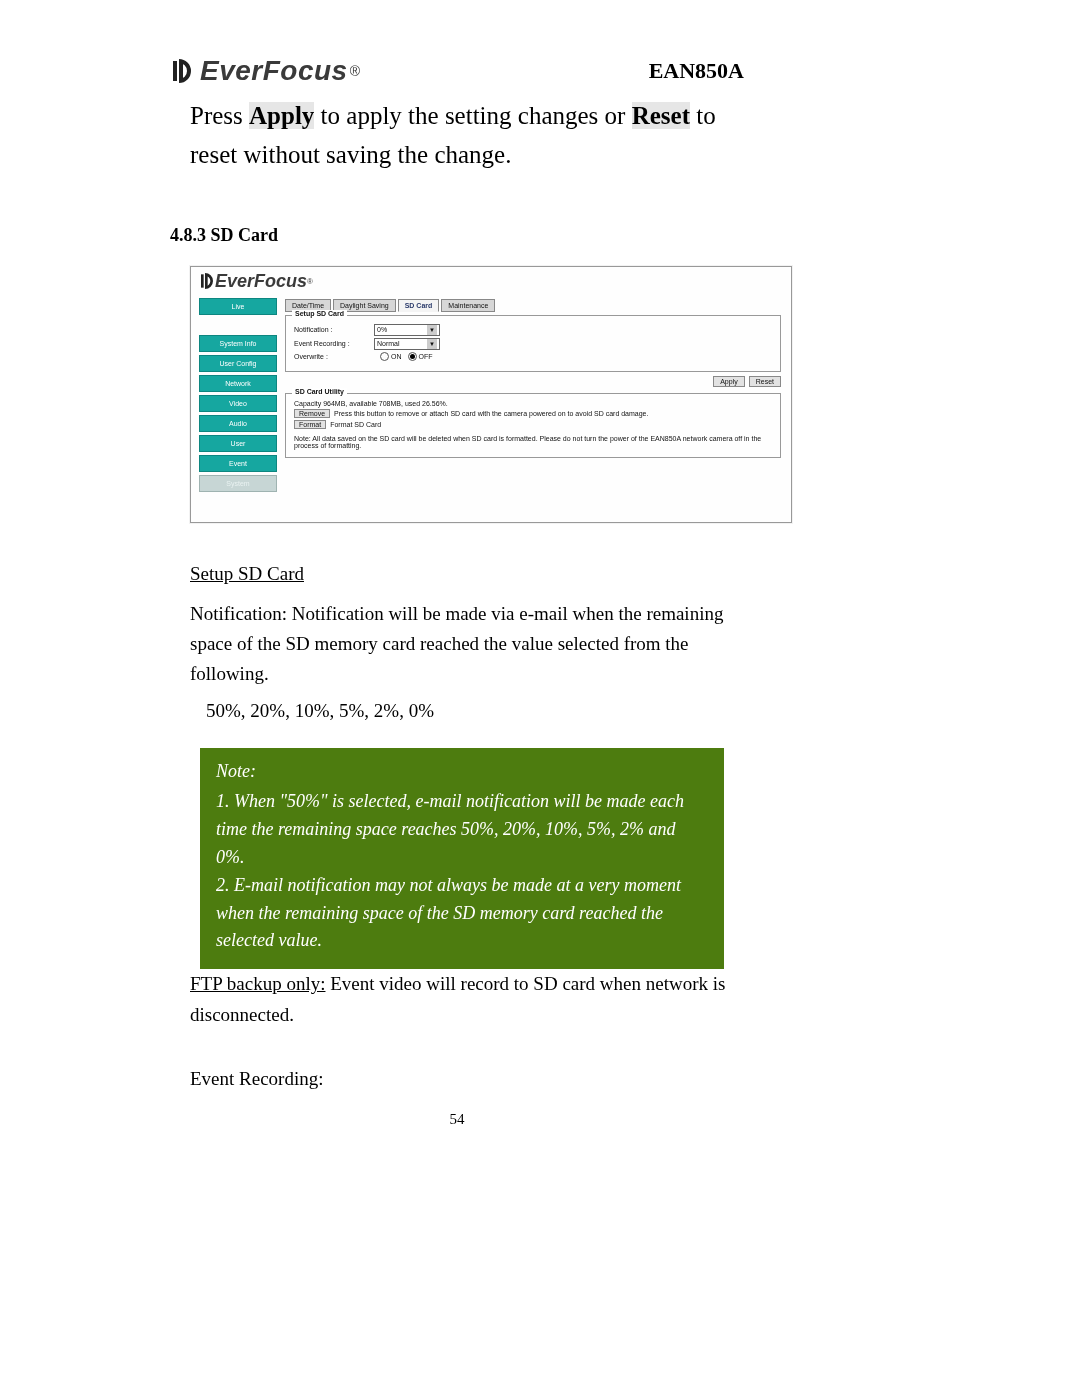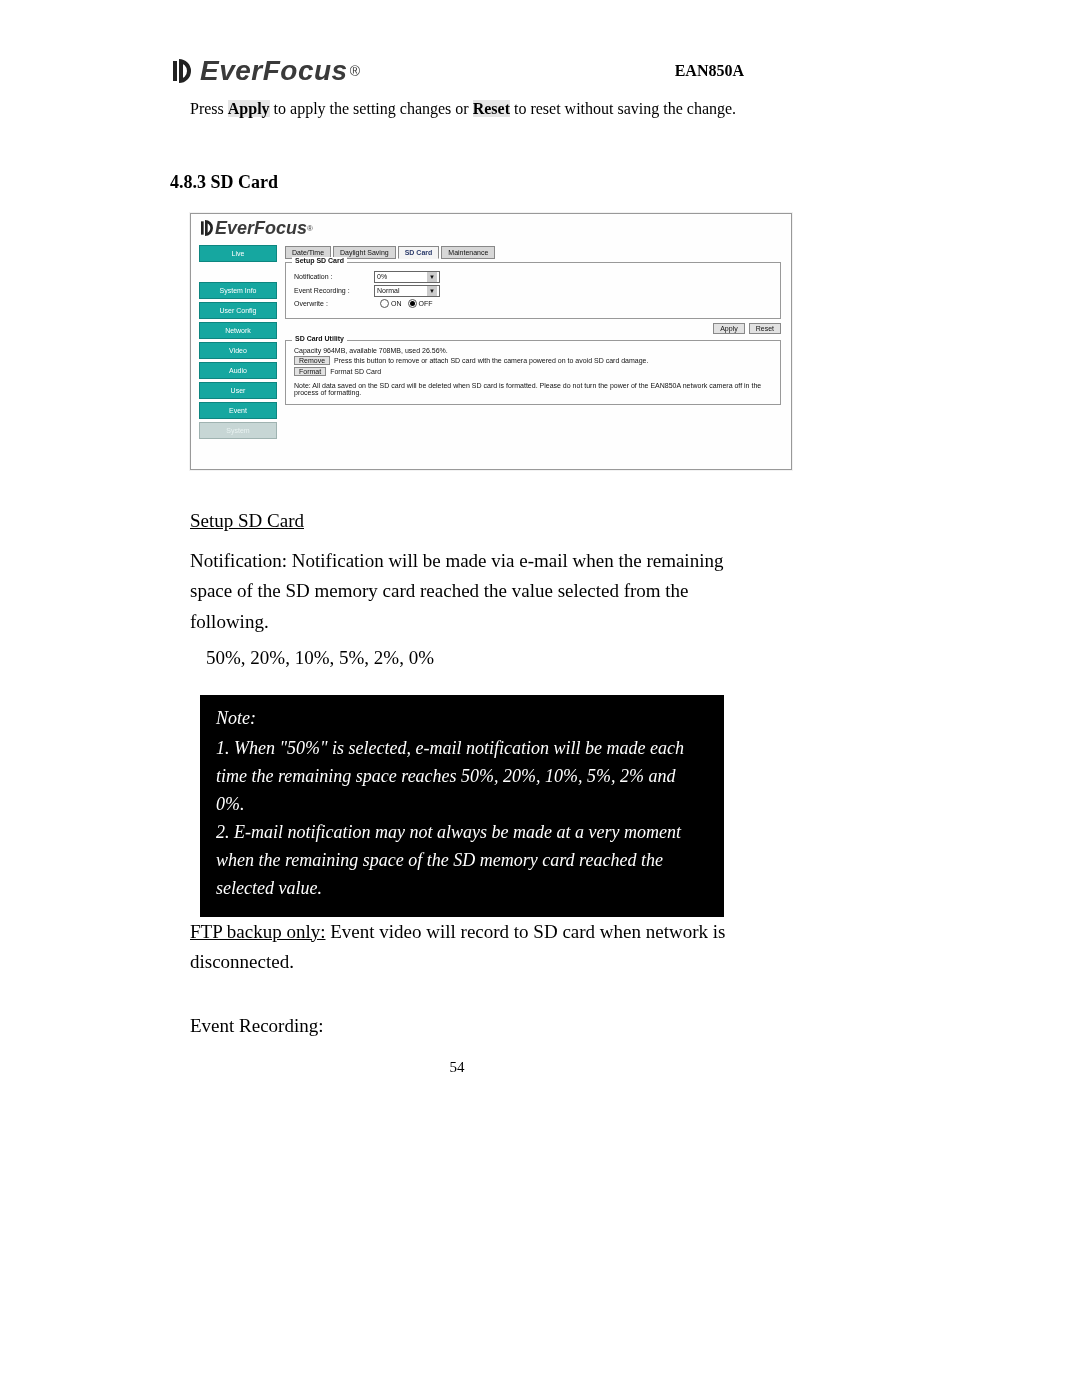--- a/index.html
+++ b/index.html
@@ -33,25 +33,25 @@
   .brand svg { margin-right: 6px; }
   .brand .name {
     font-size: 28px;
     font-weight: 700;
     font-style: italic;
     letter-spacing: .5px;
   }
   .brand .reg { font-size: 14px; margin-left: 2px; vertical-align: top; }
   .model {
     font-weight: 700;
-    font-size: 16px;
+    font-size: 22px;
   }
 
   .bodytext {
-    font-size: 16px;
+    font-size: 25px;
     line-height: 1.55;
     margin: 8px 0 0 20px;
   }
   .bodytext .bold-hl {
     font-weight: 700;
     background: #e6e6e6;
   }
 
   .section-title {
     font-weight: 700;
@@ -213,21 +213,21 @@
     font-size: 19px;
   }
   .para {
     font-size: 19px;
     line-height: 1.6;
     margin: 0 0 6px 20px;
   }
 
   .note-box {
     margin: 22px 20px 0 30px;
-    background: #000000;
+    background: #4d7c0f;
     color: #fff;
     font-style: italic;
     font-size: 18px;
     line-height: 1.55;
     padding: 10px 16px 14px 16px;
     font-family: "Times New Roman", Times, serif;
   }
   .note-box .note-title {
     display: block;
     margin-bottom: 2px;

